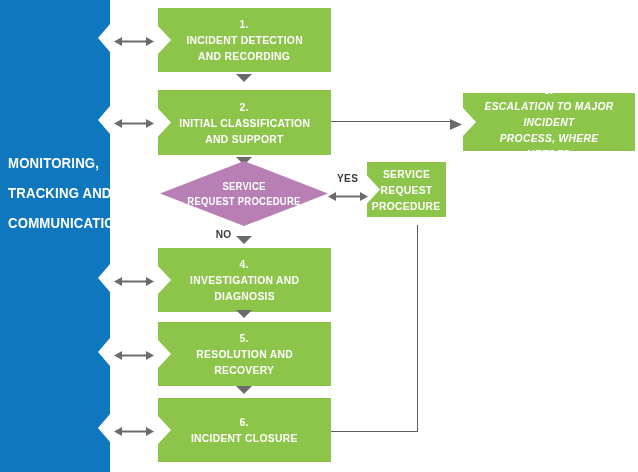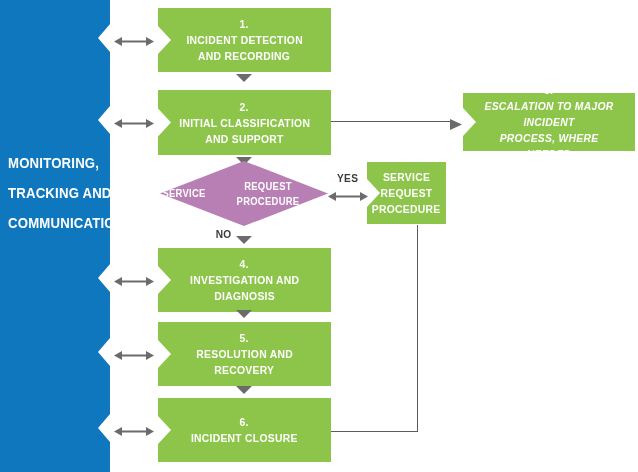--- a/index.html
+++ b/index.html
@@ -99,34 +99,34 @@
       0 calc(50% - 14px)
     );
   }
 
   #box1 { left: 158px; top: 8px;   width: 173px; height: 64px; }
   #box2 { left: 158px; top: 90px;  width: 173px; height: 65px; }
   #box3 { left: 463px; top: 93px;  width: 172px; height: 58px; font-style: italic; }
   #box4 { left: 158px; top: 248px; width: 173px; height: 64px; }
   #box5 { left: 158px; top: 322px; width: 173px; height: 64px; }
   #box6 { left: 158px; top: 398px; width: 173px; height: 64px; }
-  #boxsr { left: 367px; top: 162px; width: 79px; height: 62px; }
+  #boxsr { left: 367px; top: 162px; width: 79px; height: 55px; }
 
   
   .diamond {
     position: absolute;
     left: 160px;
     top: 161px;
     width: 168px;
     height: 65px;
     background: #b87fb5;
     clip-path: polygon(50% 0, 100% 50%, 50% 100%, 0 50%);
     color: #ffffff;
     display: flex;
-    flex-direction: row;
+    flex-direction: column;
     align-items: center;
     justify-content: center;
     text-align: center;
     font-size: 10.5px;
     font-weight: 700;
     line-height: 15px;
     letter-spacing: 0.3px;
   }
   .diamond .tline { display: block; transform: scaleX(0.9); }
 

